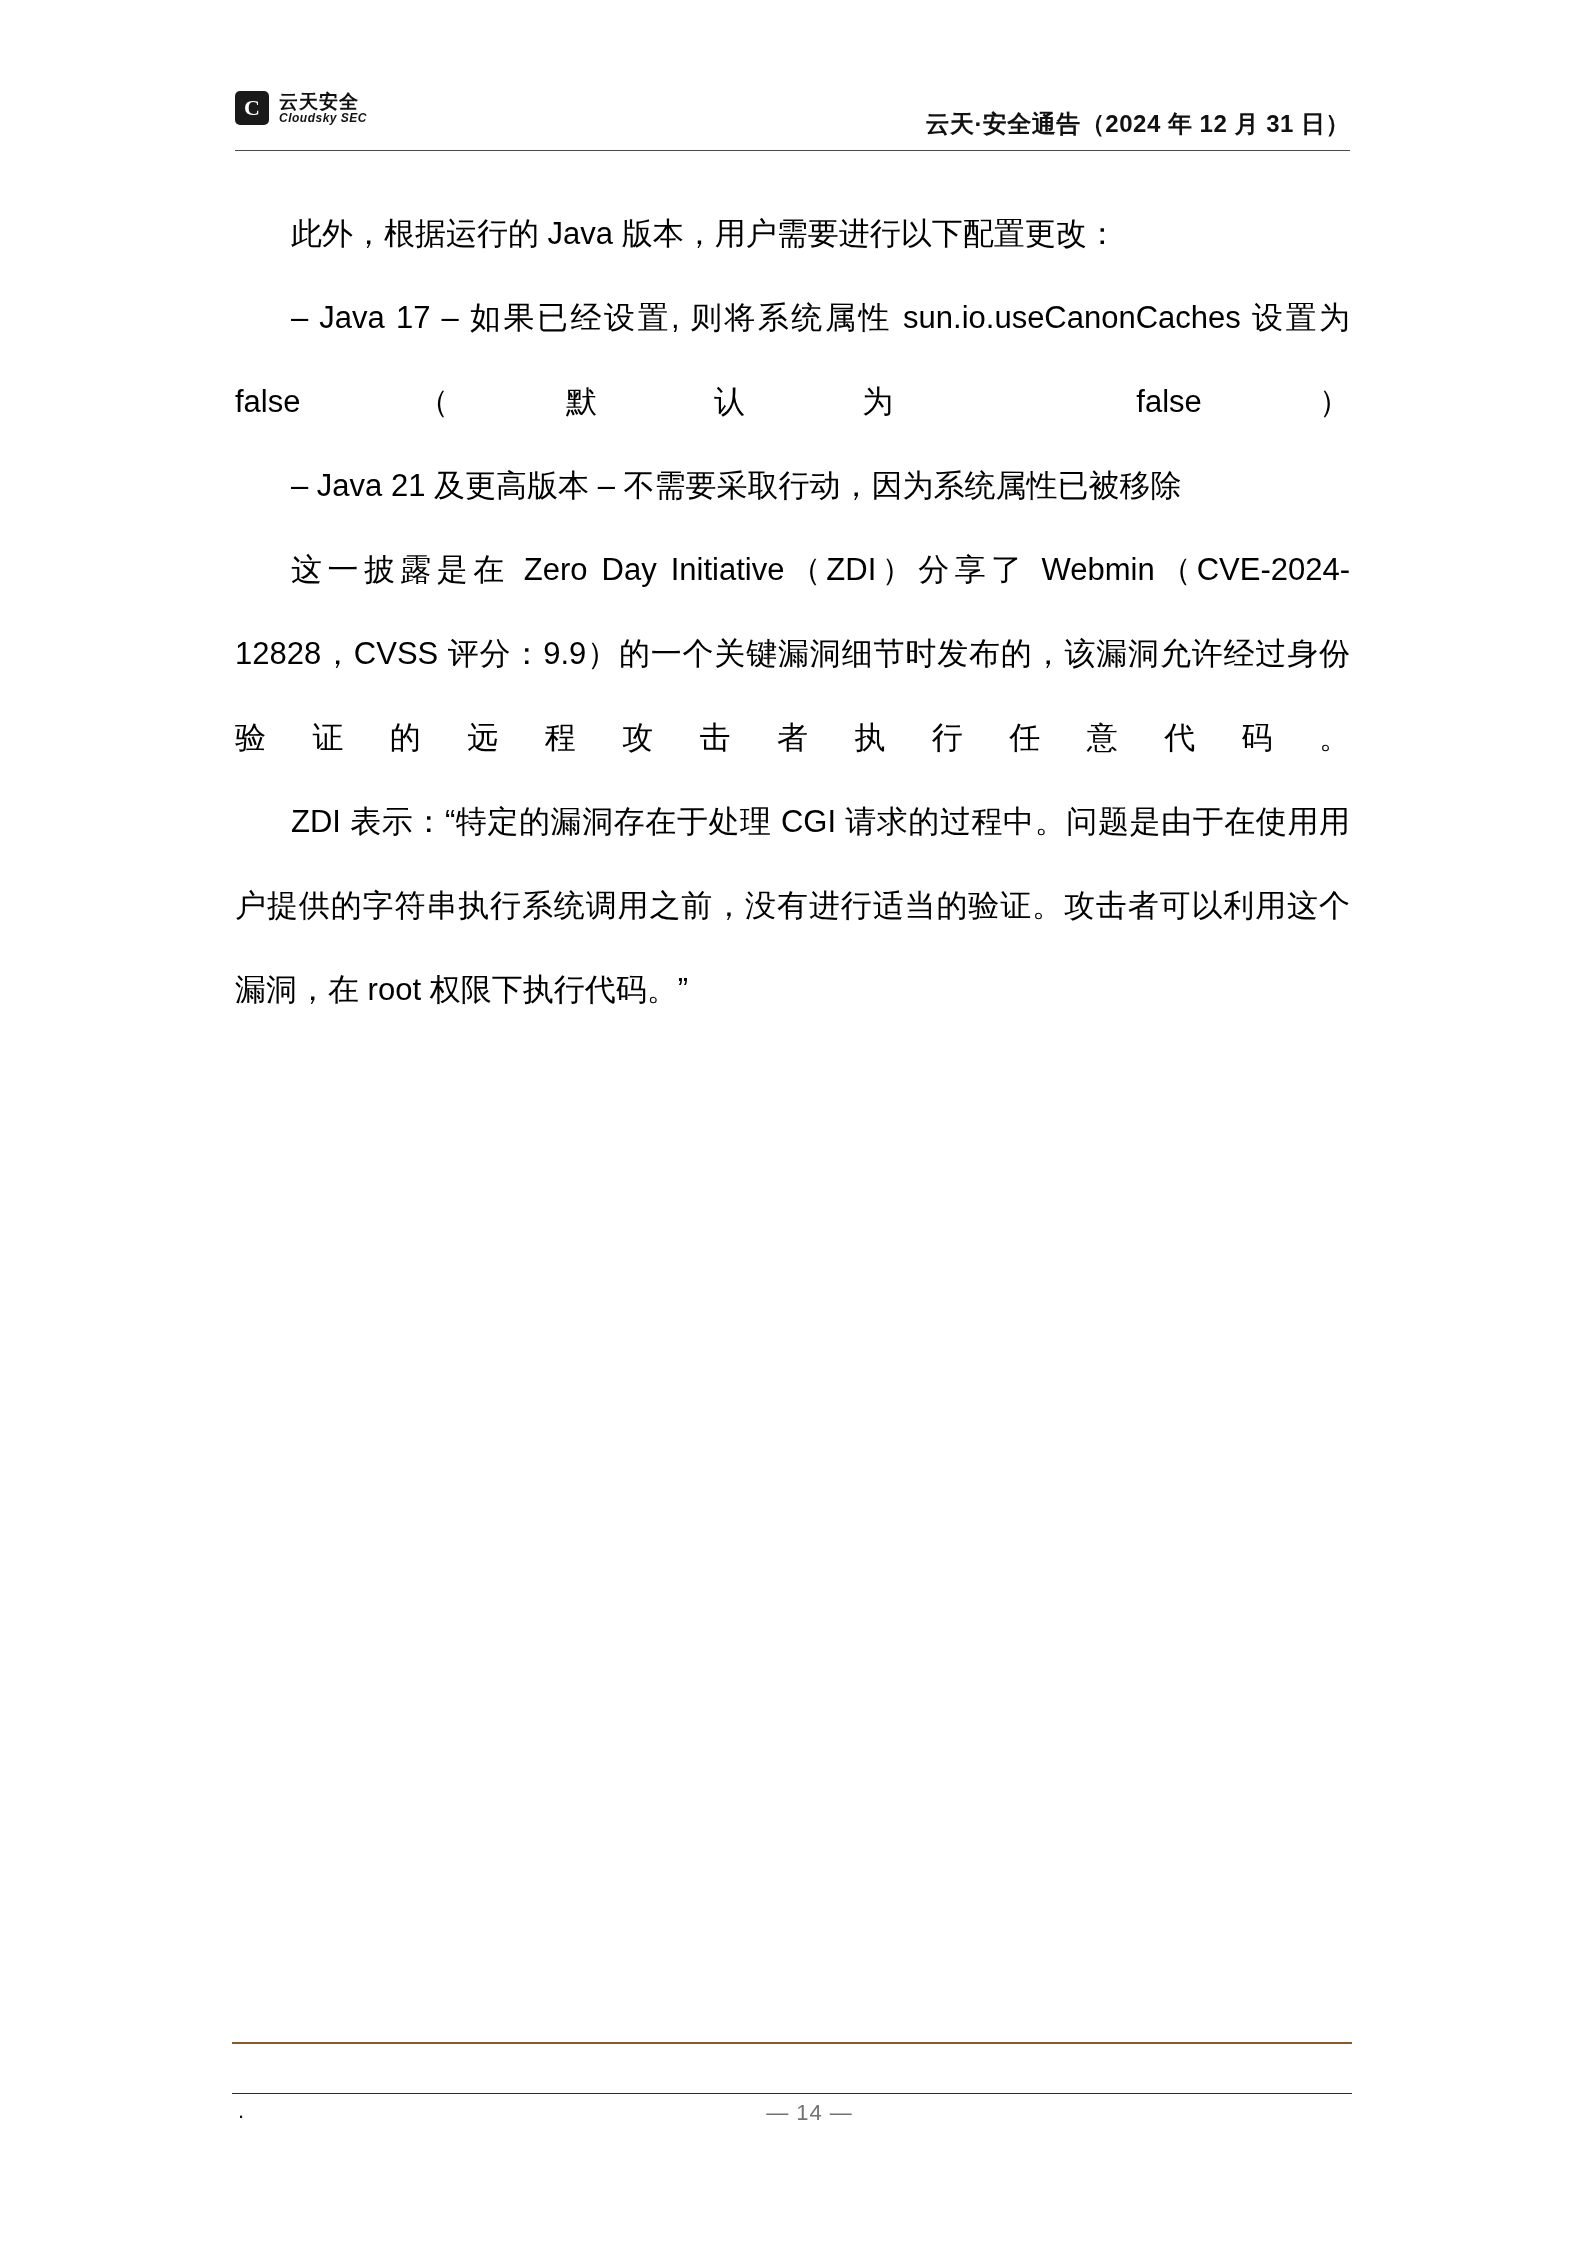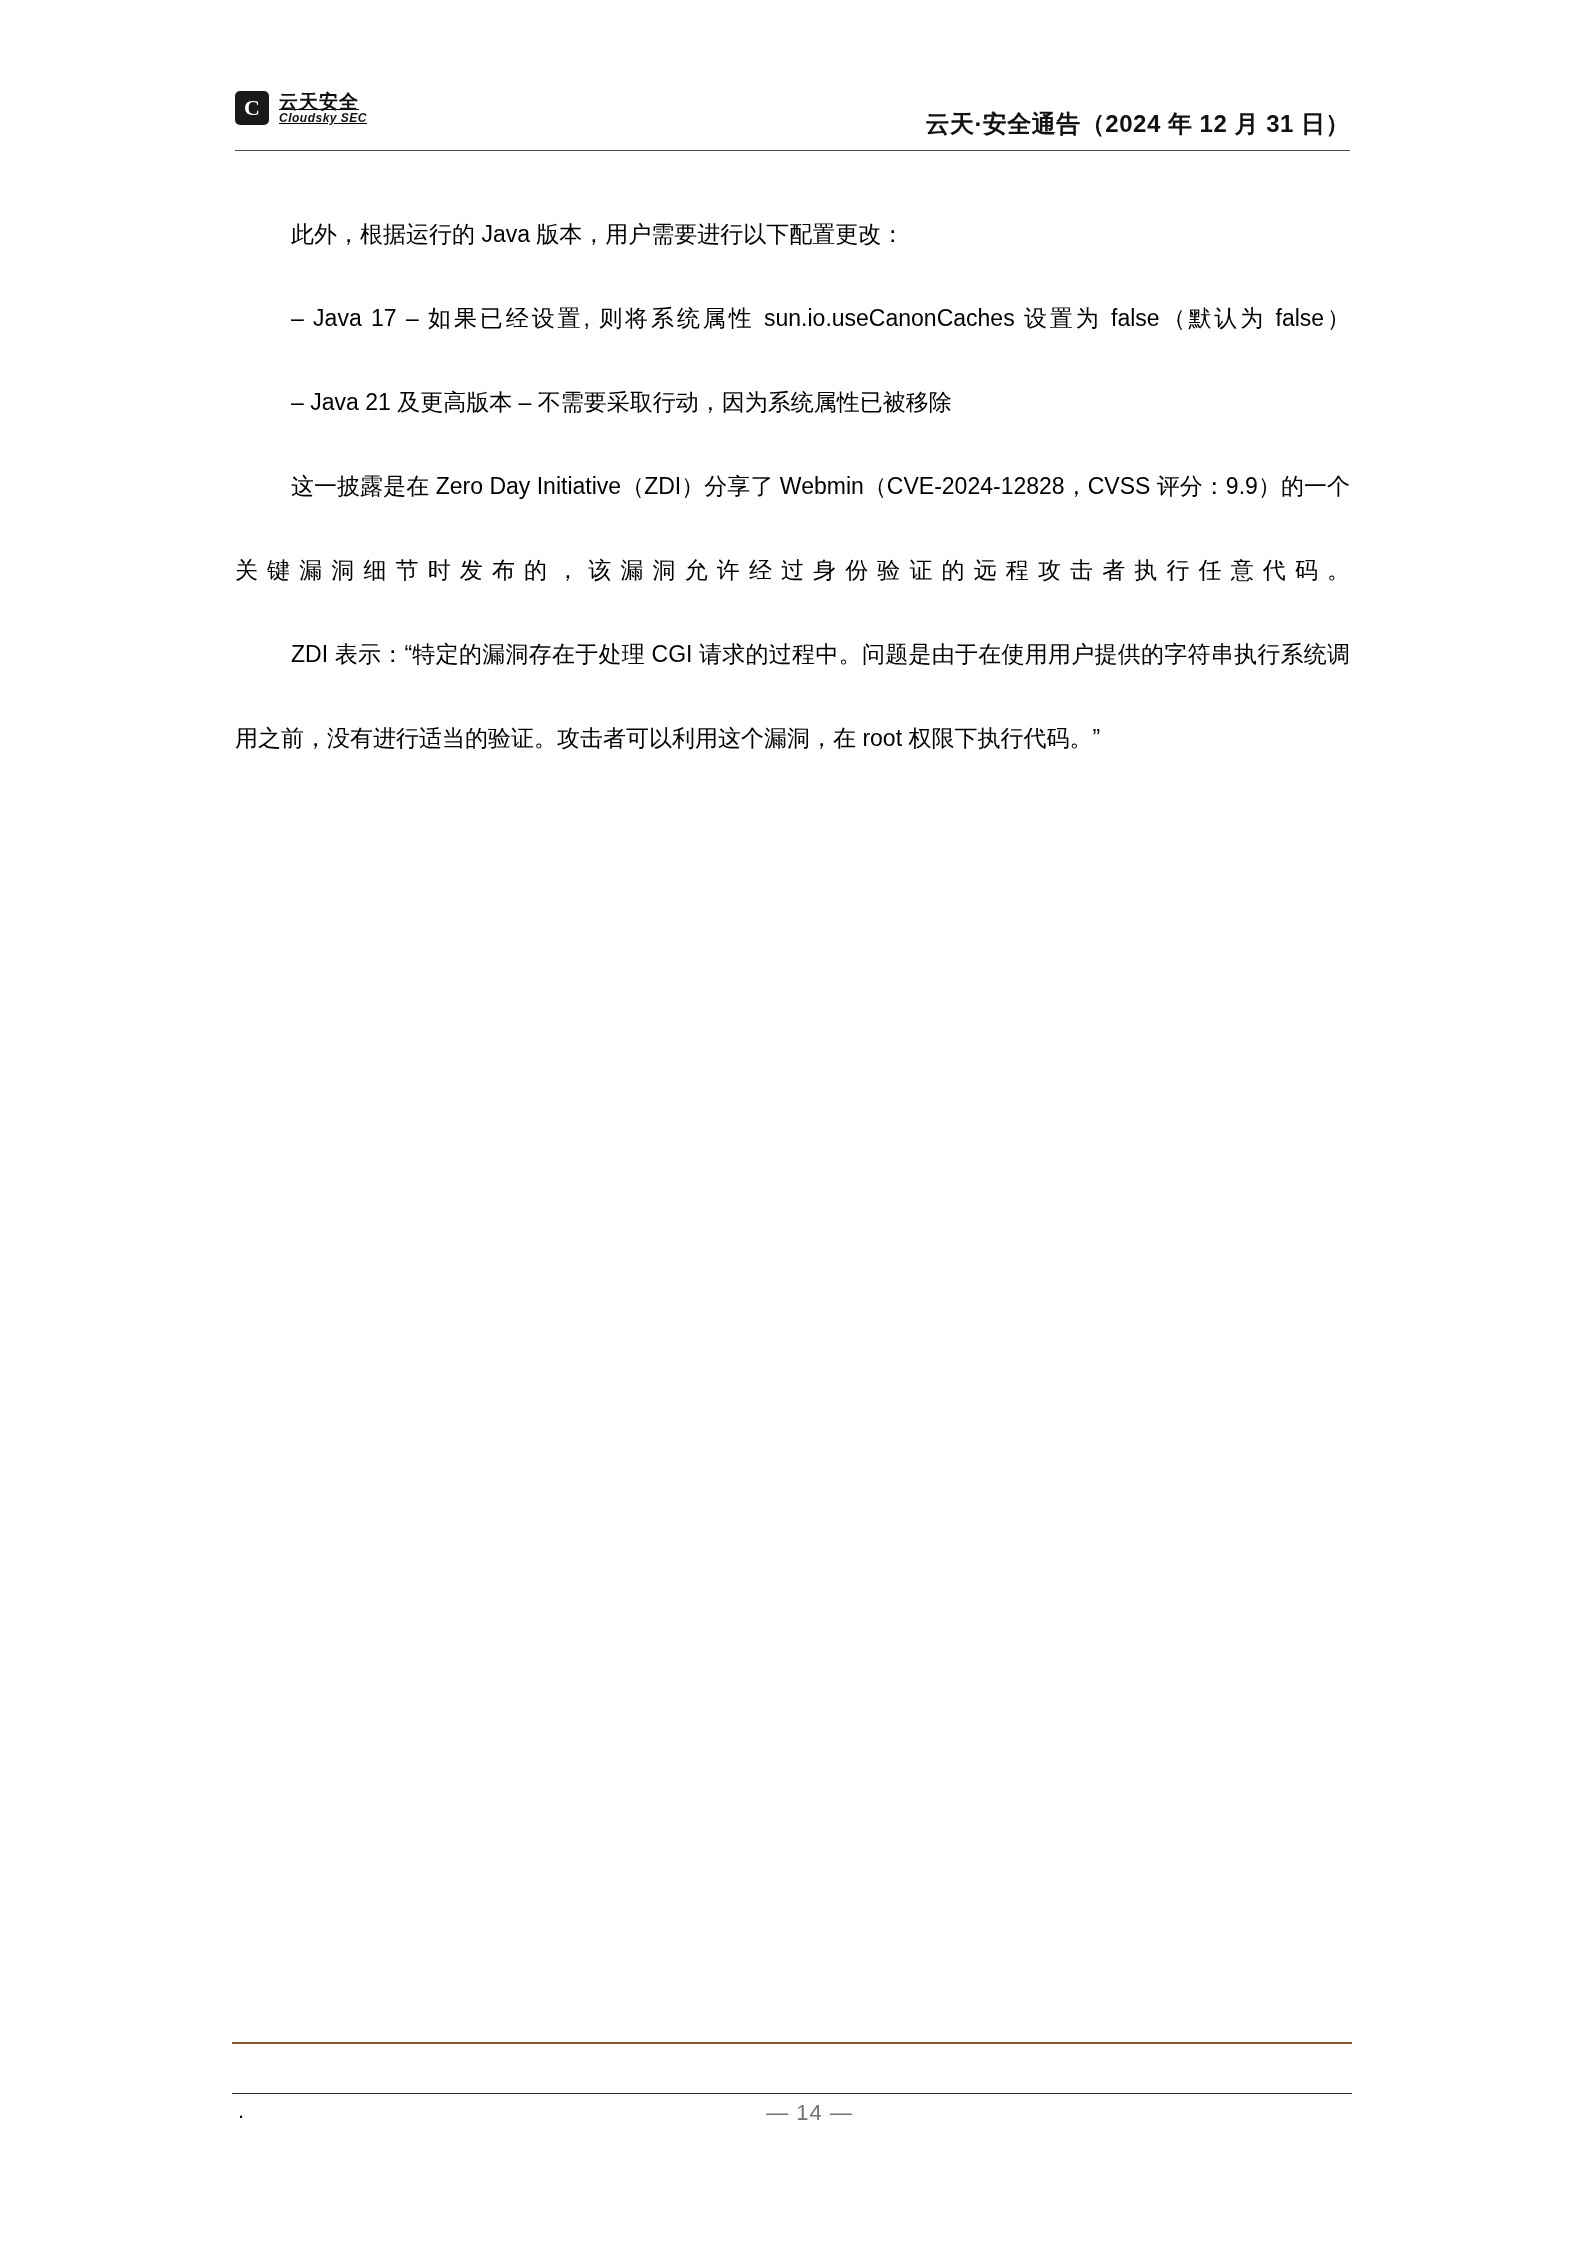--- a/index.html
+++ b/index.html
@@ -56,21 +56,20 @@
     font-size: 22px;
     font-weight: bold;
     font-family: "Liberation Serif", serif;
     line-height: 1;
   }
   .logo-text {
     display: flex;
     flex-direction: column;
     justify-content: center;
     line-height: 1.05;
-    text-decoration: underline;
   }
   .logo-cn {
     font-size: 19px;
     font-weight: bold;
     letter-spacing: 1px;
     color: #111111;
   }
   .logo-en {
     font-size: 12px;
     font-weight: bold;
@@ -97,21 +96,21 @@
 
   
   .content {
     position: absolute;
     left: 235px;
     top: 192px;
     width: 1115px;
   }
   p.para {
     margin: 0 0 0 0;
-    font-size: 23px;
+    font-size: 31px;
     line-height: 84px;
     color: #000000;
     text-align: justify;
     text-justify: inter-ideograph;
     font-family: "Liberation Sans", sans-serif;
   }
   p.indent {
     text-indent: 56px;
   }
   p.just-spread {

